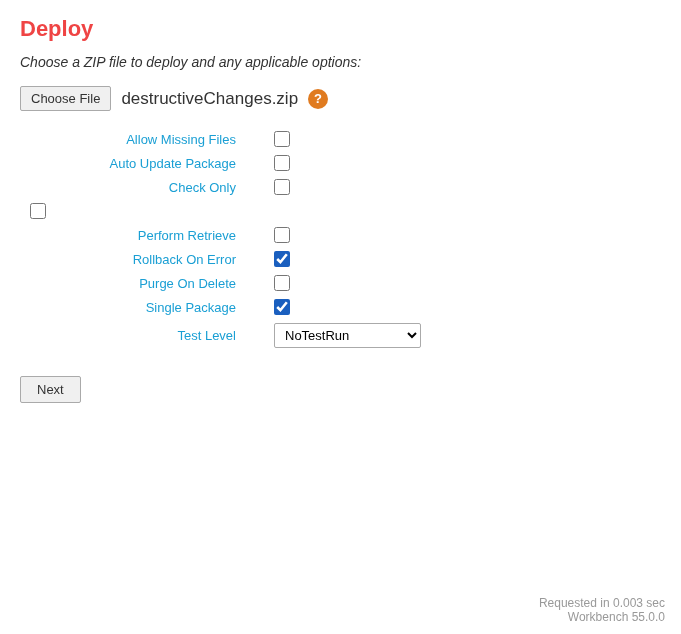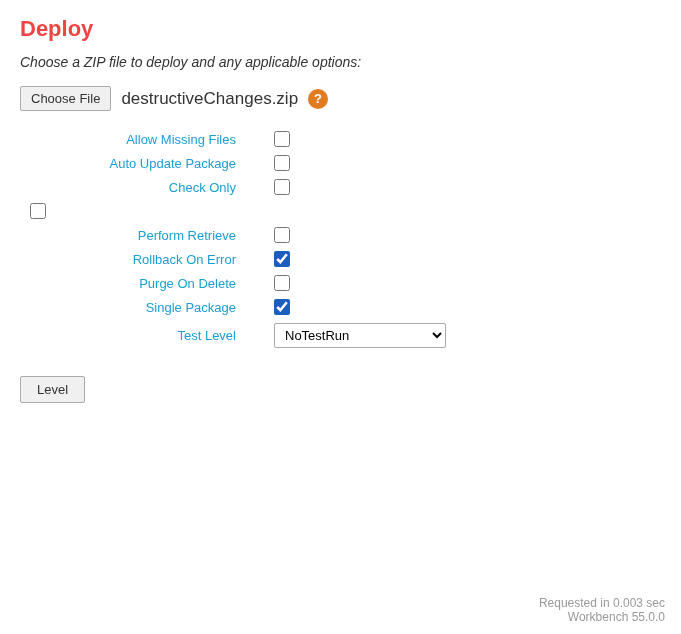--- a/index.html
+++ b/index.html
@@ -84,21 +84,21 @@
       height: 16px;
       cursor: pointer;
       accent-color: #1a5fbf;
     }
     .test-level-select {
       padding: 3px 6px;
       border: 1px solid #aaa;
       border-radius: 2px;
       font-size: 13px;
       background: #fff;
-      width: 172px;
+      width: 147px;
       cursor: pointer;
     }
     .run-tests-input {
       padding: 3px 6px;
       border: 1px solid #ccc;
       border-radius: 2px;
       font-size: 13px;
       width: 250px;
       background: #fff;
     }
@@ -184,19 +184,19 @@
         </div>
       </div>
       <div class="option-row">
         <div class="option-label">Test Level</div>
         <div class="option-control">
           <select class="test-level-select"><option value="NoTestRun">NoTestRun</option><option value="RunLocalTests">RunLocalTests</option><option value="RunAllTestsInOrg">RunAllTestsInOrg</option><option value="RunSpecifiedTests">RunSpecifiedTests</option></select>
         </div>
       </div>
     </div>
 
-  <button class="next-btn">Level</button>
+  <button class="next-btn">Next</button>
 </div>
 
 <div class="footer">
   <div>Requested in 0.003 sec</div>
   <div>Workbench 55.0.0</div>
 </div>
 
 </body></html>

